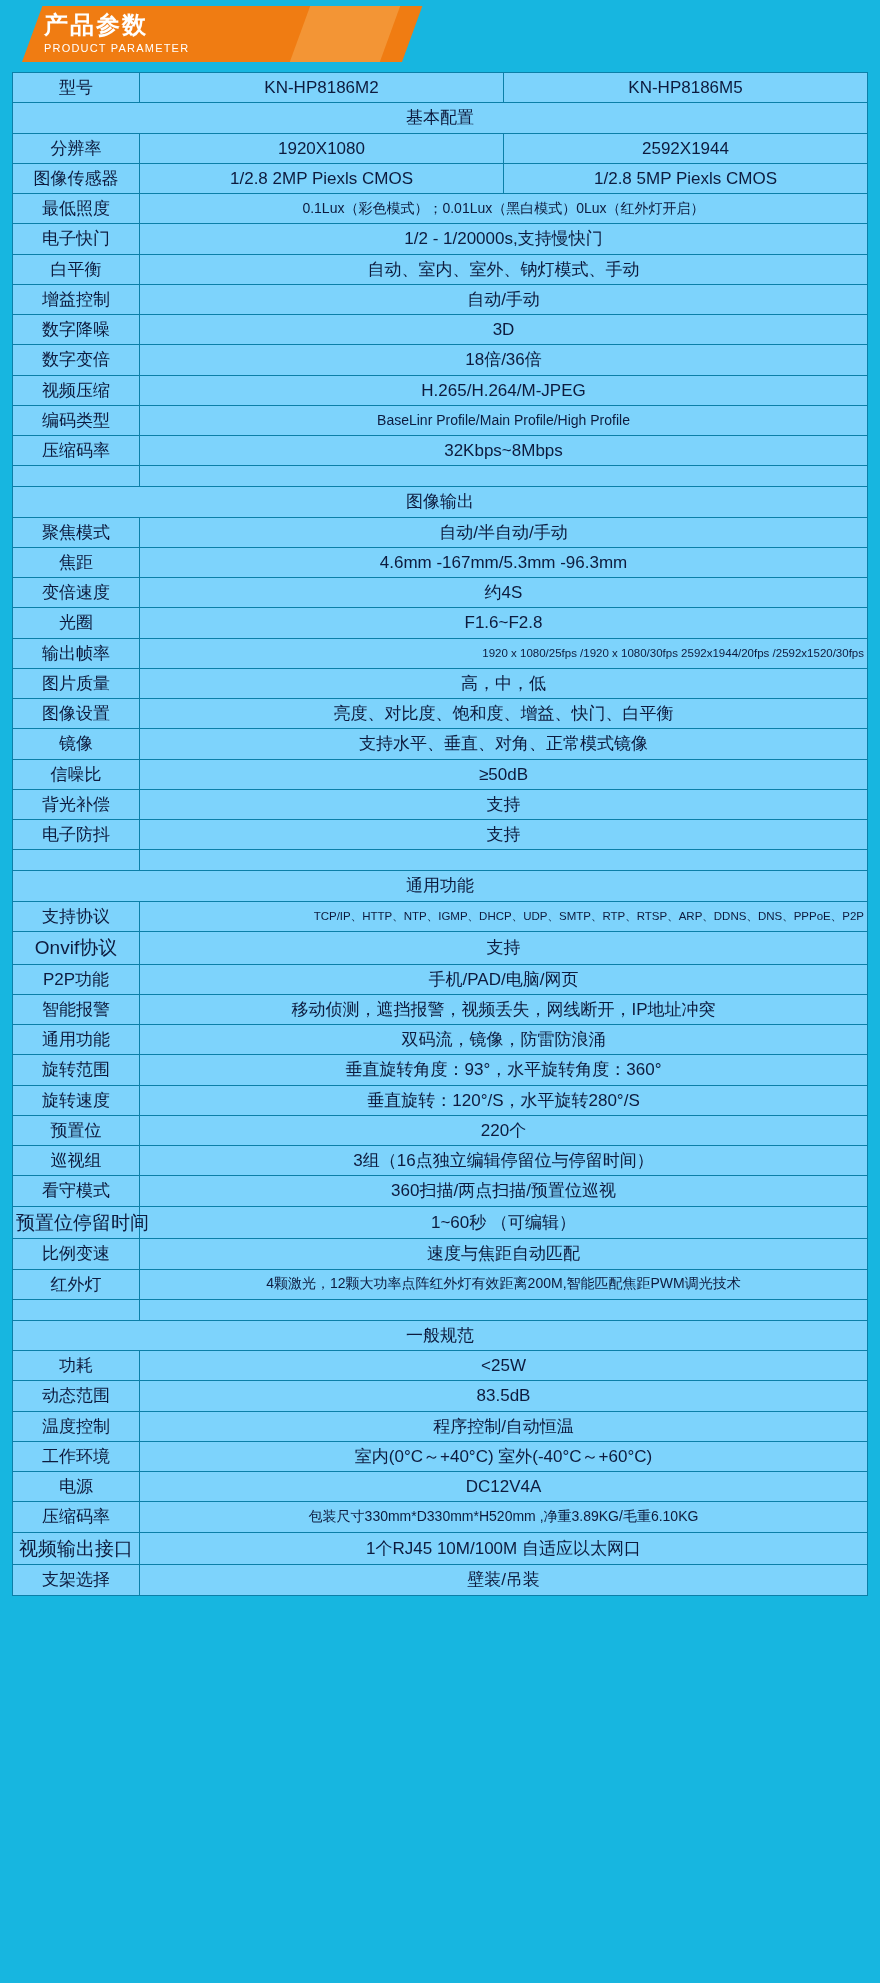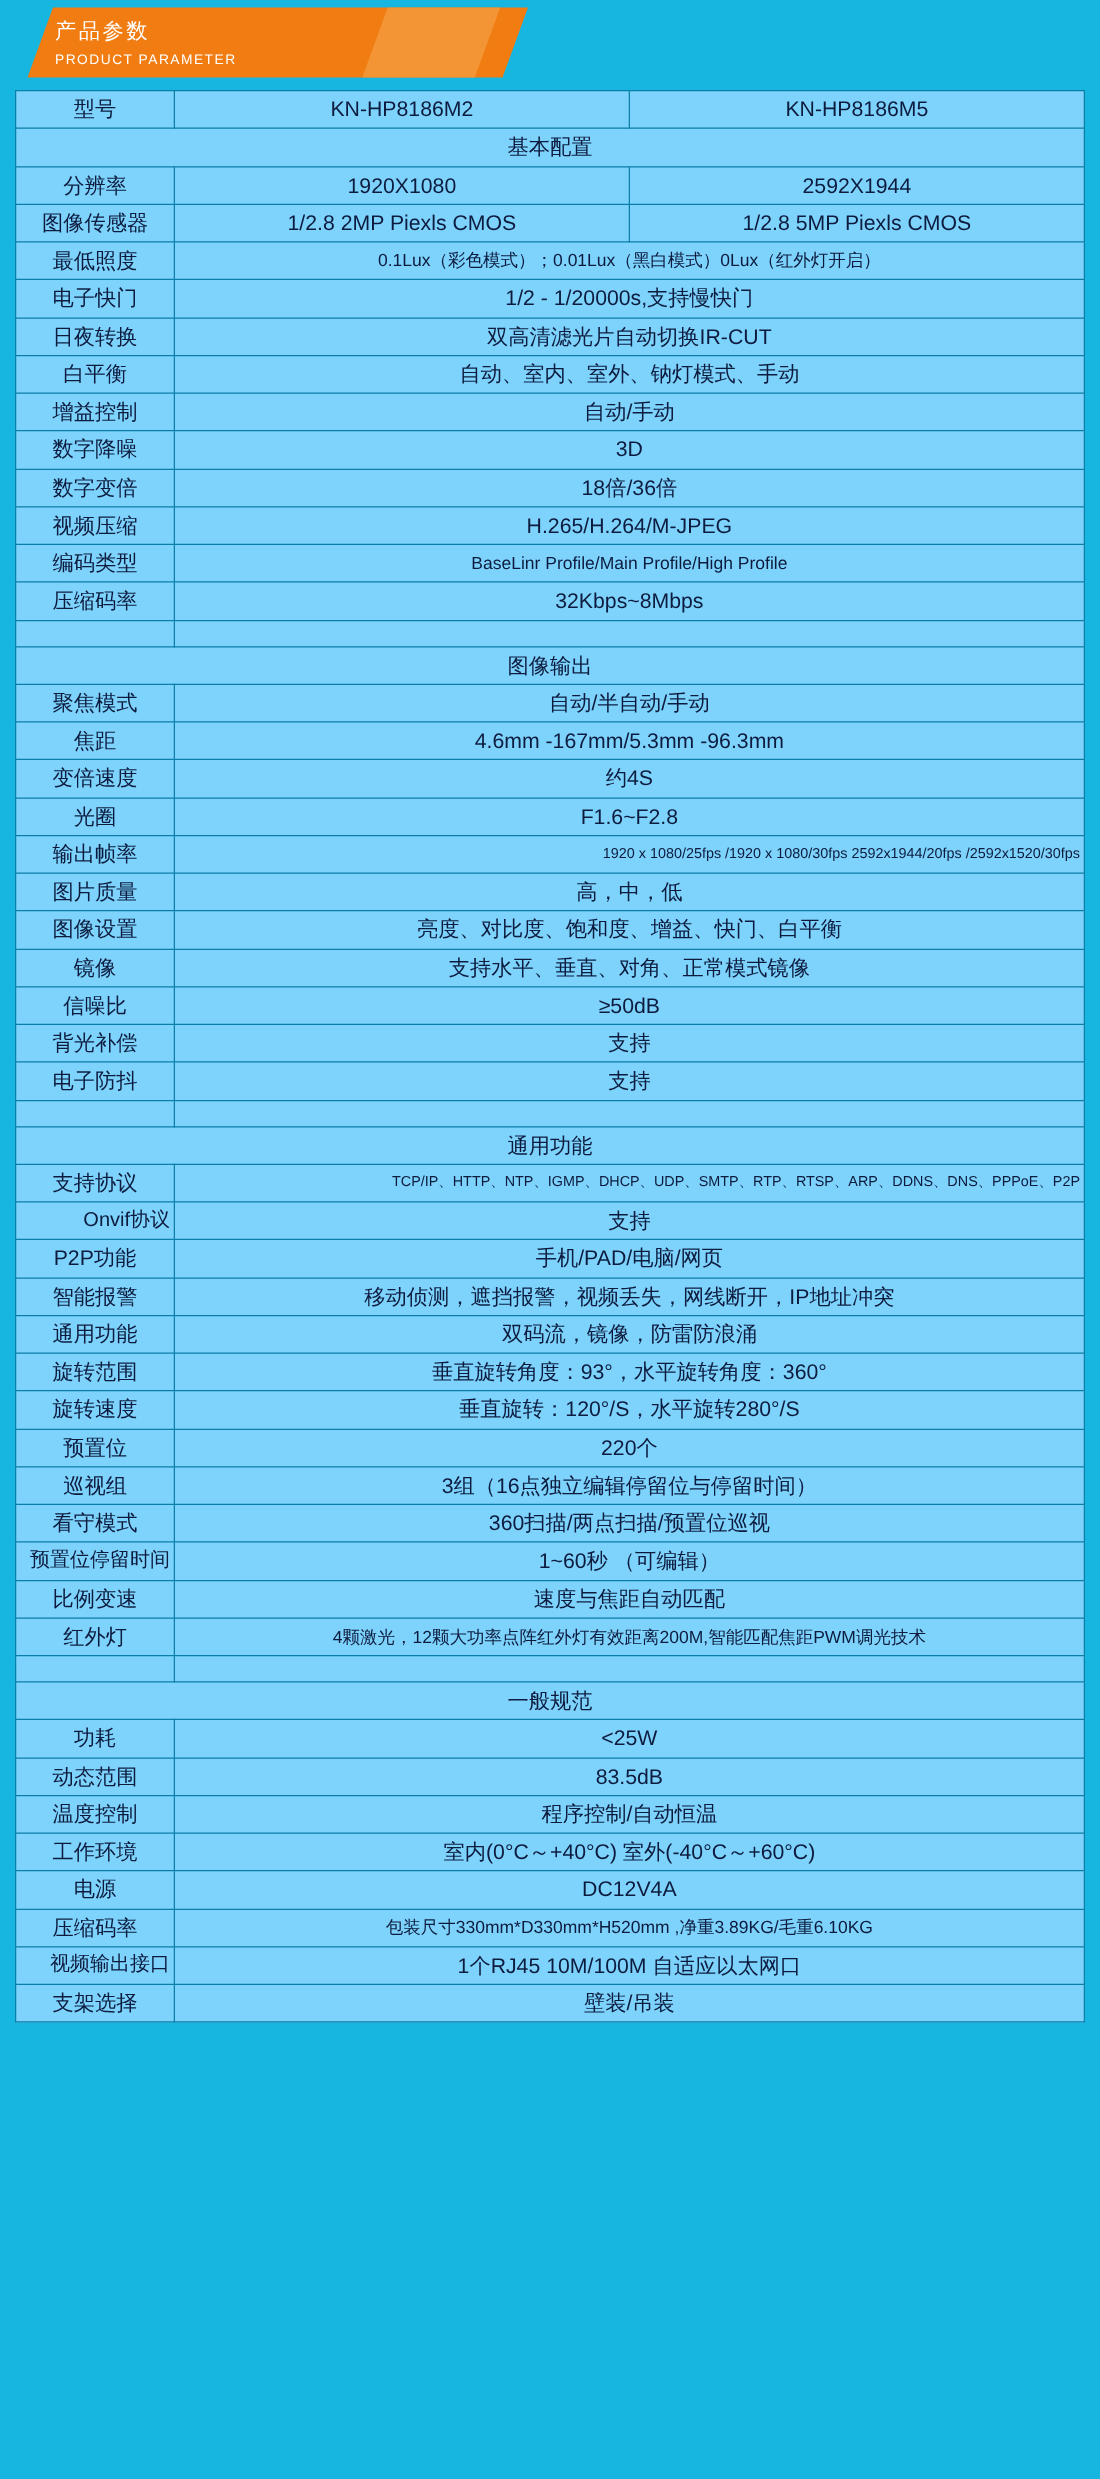--- a/index.html
+++ b/index.html
@@ -45,22 +45,22 @@
     opacity: .85;
   }
   .banner-text {
     position: absolute;
     left: 44px;
     top: 10px;
     color: #ffffff;
     z-index: 3;
   }
   .banner-title {
-    font-size: 17px;
-    font-weight: normal;
+    font-size: 24px;
+    font-weight: bold;
     letter-spacing: 2px;
     line-height: 30px;
   }
   .banner-sub {
     font-size: 11px;
     font-weight: normal;
     letter-spacing: 1.2px;
     line-height: 12px;
     margin-top: 2px;
   }
@@ -83,22 +83,21 @@
     padding: 4px 3px;
     font-size: 17px;
     line-height: 1.25;
   }
   td.label {
     width: 120px;
     font-size: 17px;
     white-space: nowrap;
   }
   td.label.small {
-    font-size: 16px;
-    text-align: right;
+    font-size: 19px;
   }
   td.sectionhead {
     font-size: 18px;
     font-weight: normal;
   }
   td.val {
     font-size: 17px;
   }
   td.val.sm {
     font-size: 14px;
@@ -154,24 +153,20 @@
           </tr>
           <tr>
             <td class="label">最低照度</td>
             <td class="val sm" colspan="2">0.1Lux（彩色模式）；0.01Lux（黑白模式）0Lux（红外灯开启）</td>
           </tr>
           <tr>
             <td class="label">电子快门</td>
             <td class="val" colspan="2">1/2 - 1/20000s,支持慢快门</td>
           </tr>
           <tr>
-            <td class="label">日夜转换</td>
-            <td class="val" colspan="2">双高清滤光片自动切换IR-CUT</td>
-          </tr>
-          <tr>
             <td class="label">白平衡</td>
             <td class="val" colspan="2">自动、室内、室外、钠灯模式、手动</td>
           </tr>
           <tr>
             <td class="label">增益控制</td>
             <td class="val" colspan="2">自动/手动</td>
           </tr>
           <tr>
             <td class="label">数字降噪</td>
             <td class="val" colspan="2">3D</td>

